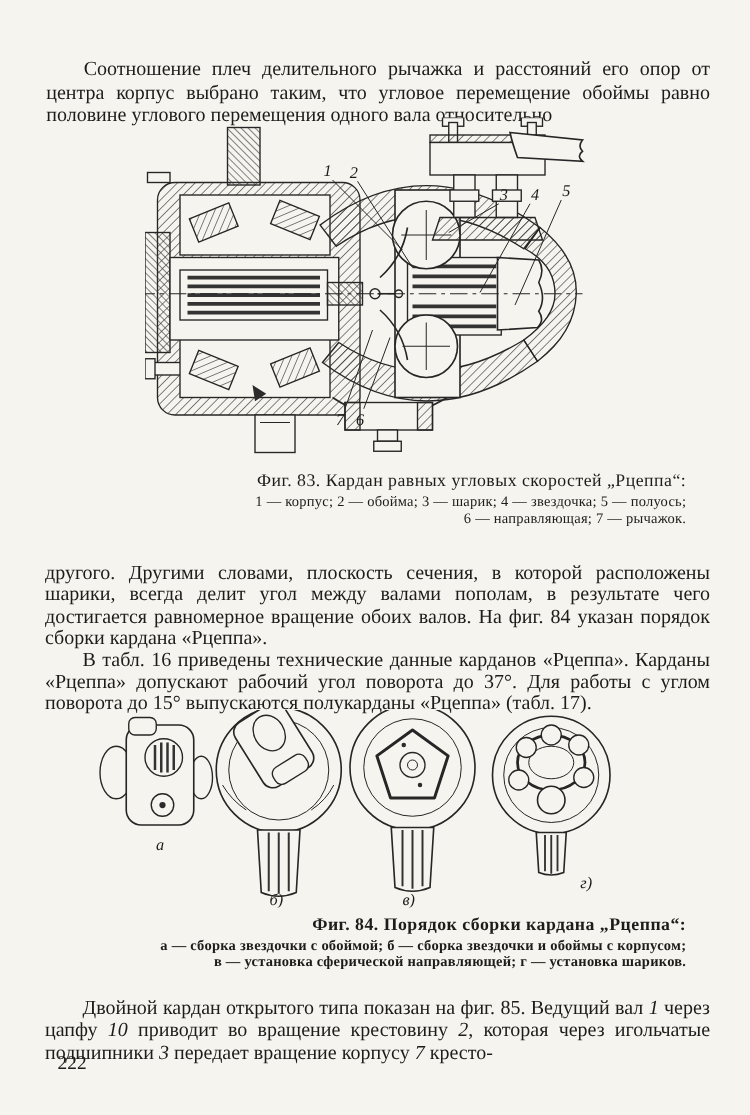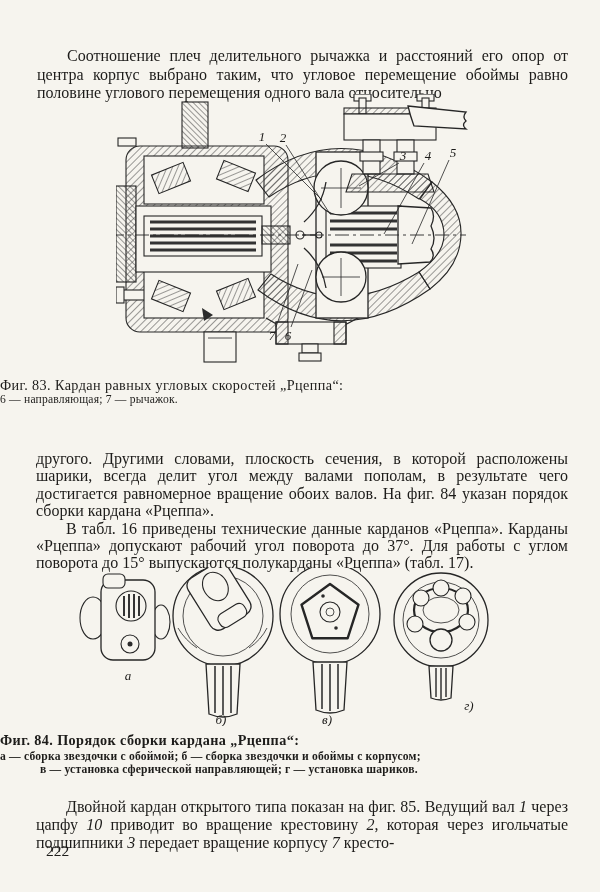--- a/index.html
+++ b/index.html
@@ -13,21 +13,21 @@
   #p1{top:31px;left:37px;width:531px;line-height:18.6px;text-indent:30px;}
   #p23{top:450px;left:36px;width:532px;}
   #p23 p{margin:0;}
   #p2{text-indent:0;}
   #p3{text-indent:30px;}
   #p4{top:782px;left:36px;width:532px;line-height:17.8px;text-indent:30px;}
   .ital{font-style:italic;}
   .figwrap{position:absolute;}
   #fig83{top:94px;left:116px;}
   #fig84{top:568px;left:73px;}
-  .caption{position:absolute;left:0;width:549px;text-align:left;}
+  .caption{position:absolute;left:0;width:549px;text-align:right;}
   #cap83{top:377px;}
   #cap84{top:732px;font-weight:bold;}
   .cap-main{font-size:14.2px;letter-spacing:0.4px;}
   .cap-legend{font-size:11.6px;line-height:12.6px;margin-top:2px;letter-spacing:0.2px;}
   #pgnum{position:absolute;top:842px;left:46px;font-size:15.5px;}
   svg{display:block;}
   .ln{stroke:#262626;stroke-width:1.3;fill:none;}
   .thin{stroke:#262626;stroke-width:0.8;fill:none;}
   .hat{fill:url(#hx);stroke:#262626;stroke-width:1.1;}
   .hat2{fill:url(#hx2);stroke:#262626;stroke-width:1.1;}
@@ -174,20 +174,21 @@
   <text x="287" y="66" class="callout">3</text>
   <text x="312" y="66" class="callout">4</text>
   <text x="337" y="63" class="callout">5</text>
   <text x="156" y="246" class="callout">7</text>
   <text x="172" y="246" class="callout">6</text>
 </svg>
 </div>
 
 <div class="caption" id="cap83">
   <div class="cap-main">Фиг. 83. Кардан равных угловых скоростей „Рцеппа“:</div>
+  <div class="cap-legend">1 — корпус; 2 — обойма; 3 — шарик; 4 — звездочка; 5 — полуось;</div>
   <div class="cap-legend" style="margin-top:0;">6 — направляющая; 7 — рычажок.</div>
 </div>
 
 <div class="para" id="p23">
   <p id="p2">другого. Другими словами, плоскость сечения, в которой расположены шарики, всегда делит угол между валами пополам, в результате чего достигается равномерное вращение обоих валов. На фиг. 84 указан порядок сборки кардана «Рцеппа».</p>
   <p id="p3">В табл. 16 приведены технические данные карданов «Рцеппа». Карданы «Рцеппа» допускают рабочий угол поворота до 37°. Для работы с углом поворота до 15° выпускаются полукарданы «Рцеппа» (табл. 17).</p>
 </div>
 
 <div class="figwrap" id="fig84">
 <svg width="440" height="158" viewBox="0 0 440 158">

